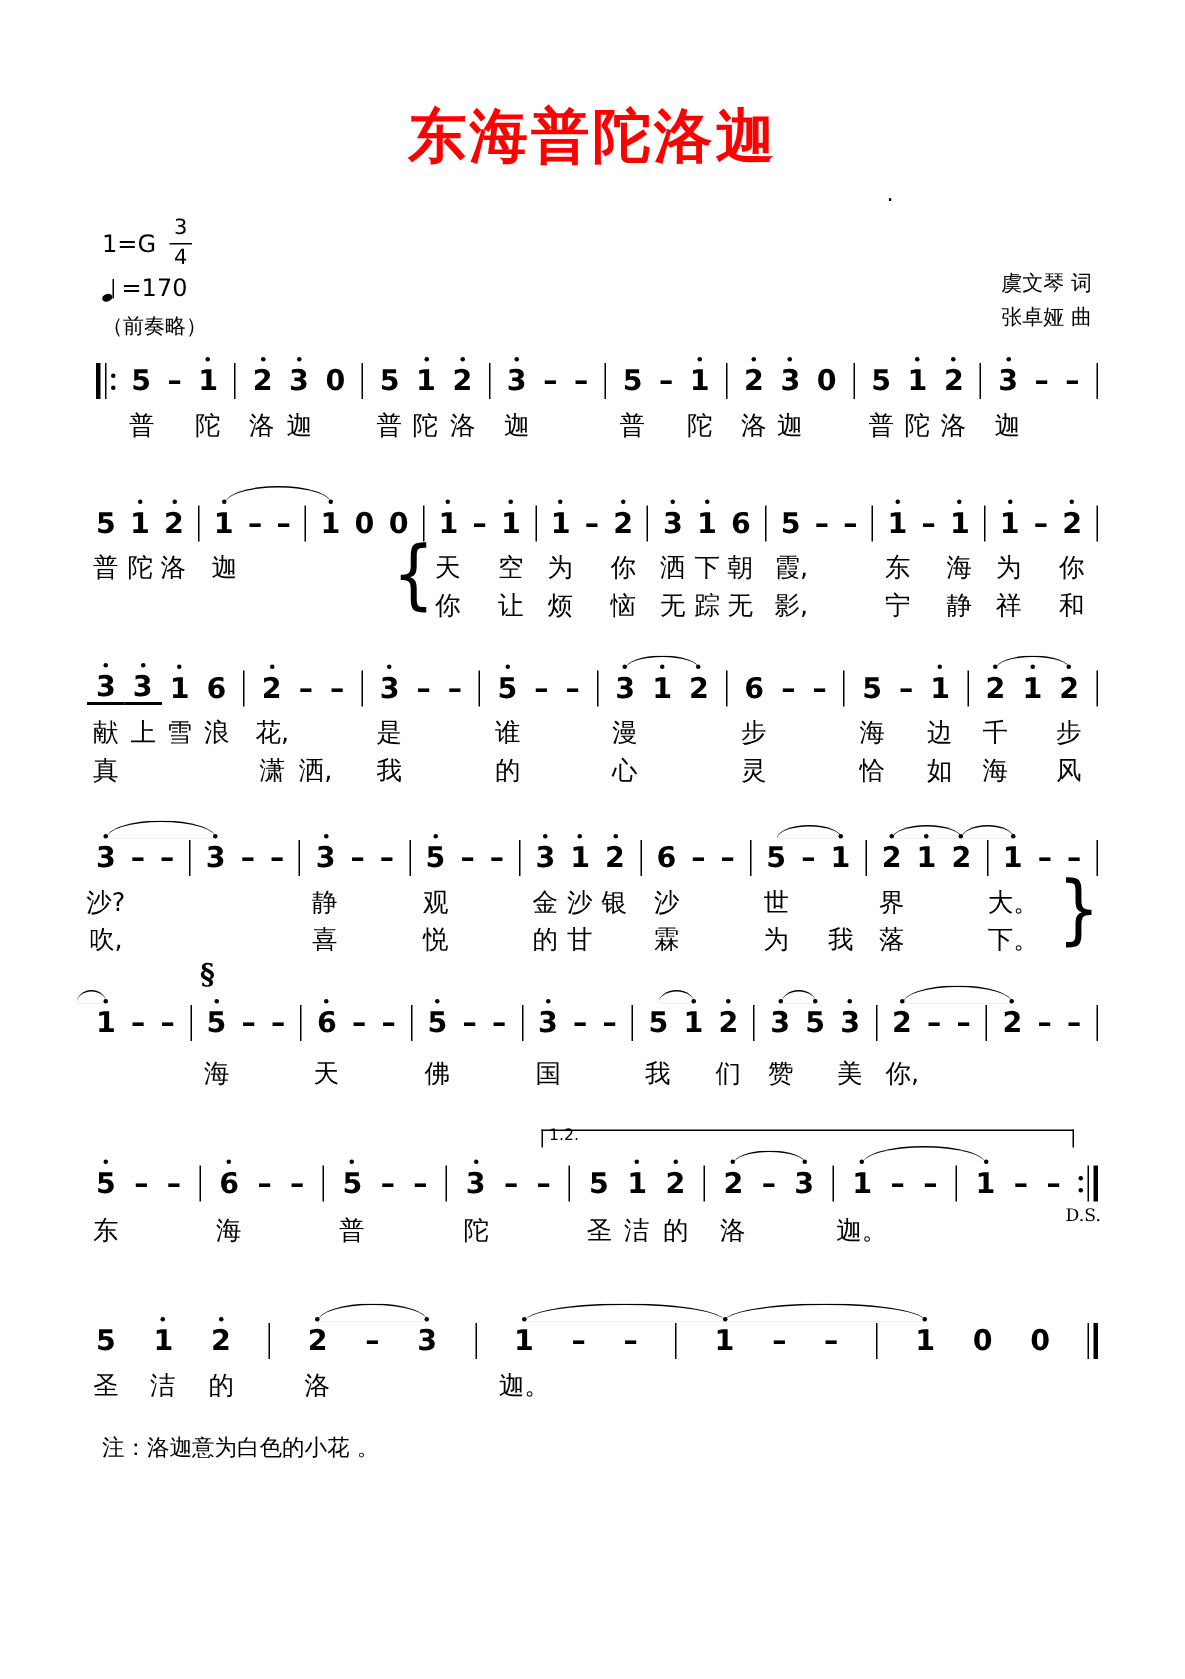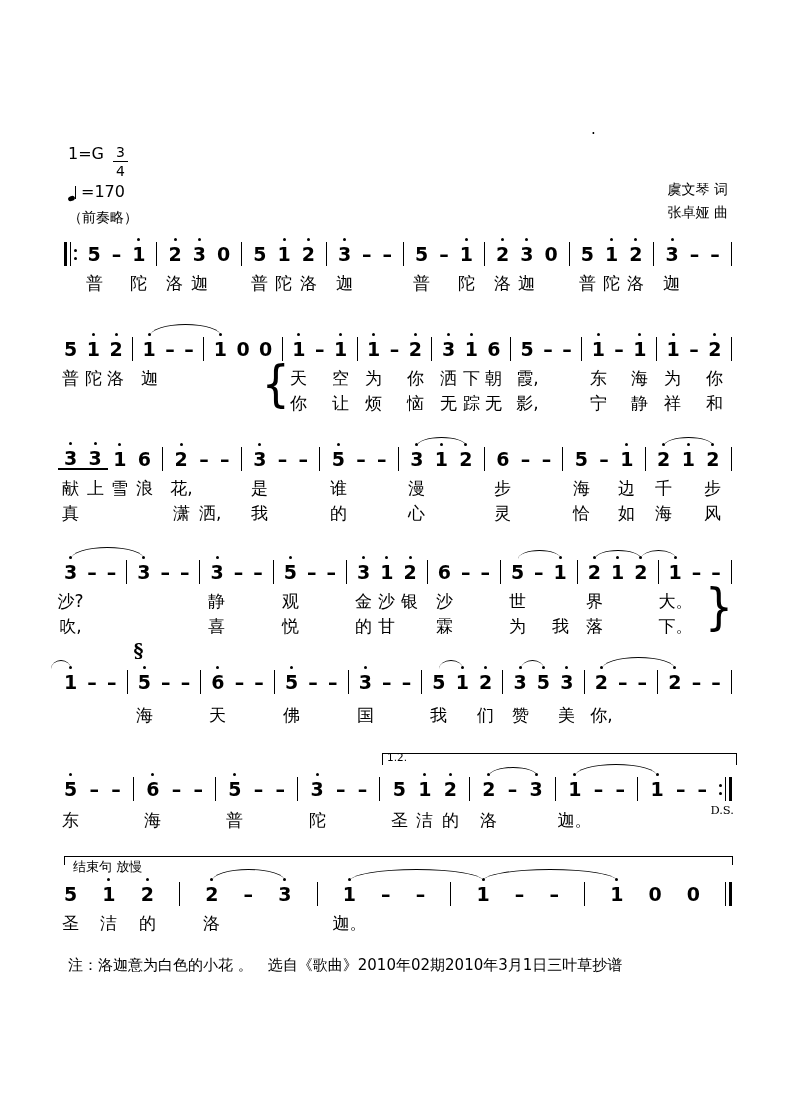--- a/index.html
+++ b/index.html
@@ -3,21 +3,21 @@
 <meta charset="utf-8">
 <style>
   html,body{margin:0;padding:0;background:#fff;}
   .sheet{position:relative;width:790px;height:1119px;background:#ffffff;overflow:hidden;
          font-family:"DejaVu Sans","Liberation Sans",sans-serif;color:#000;}
   .title{position:absolute;top:64px;left:0;width:100%;text-align:center;
          font-family:"DejaVu Serif","Liberation Serif",serif;font-weight:bold;font-size:39px;letter-spacing:2px;}
   .subtitle{position:absolute;top:130px;left:0;width:100%;text-align:center;font-size:14px;letter-spacing:1px;}
   .stray{position:absolute;left:591px;top:120px;font-size:15px;}
   .meta-left{position:absolute;left:68px;top:144px;}
-  .keyrow{display:flex;align-items:flex-start;gap:9px;font-size:16px;height:36px;}
+  .keyrow{display:flex;align-items:center;gap:9px;font-size:16px;height:36px;}
   .frac{display:inline-flex;flex-direction:column;align-items:center;font-size:14px;line-height:1.15;}
   .frac .num{border-bottom:1px solid #000;padding:0 3px 1px;}
   .frac .den{padding-top:1px;}
   .temporow{display:flex;align-items:flex-end;gap:3px;font-size:16px;margin-top:3px;height:18px;}
   .qnote{display:inline-block;position:relative;width:10px;height:16px;}
   .qnote .nhead{position:absolute;left:0;bottom:0;width:7px;height:5px;background:#000;border-radius:50%;transform:rotate(-20deg);}
   .qnote .nstem{position:absolute;right:2px;bottom:2px;width:1.5px;height:13px;background:#000;}
   .intro{font-size:14px;margin-top:8px;}
   .credits{position:absolute;right:62px;top:178px;font-size:14px;line-height:23px;text-align:left;}
   .footnote{position:absolute;left:68px;top:956px;font-size:15px;display:flex;gap:15px;white-space:nowrap;}
@@ -44,20 +44,21 @@
   .ds{position:absolute;font-size:11.5px;font-family:"DejaVu Serif","Liberation Serif",serif;}
   .lyr{position:absolute;left:0;width:100%;height:20px;font-size:17px;}
   .lyr span{position:absolute;transform:translateX(-50%);white-space:nowrap;top:0;}
   .brace{position:absolute;font-size:44px;font-weight:normal;transform:translateX(-50%) scaleY(1.15);
          line-height:46px;}
 </style>
 </head>
 <body>
 
 <div class="sheet">
+  <div class="title" style="color: rgb(254, 0, 0);">东海普陀洛迦</div>
   <div class="stray">.</div>
 
   <div class="meta-left">
     <div class="keyrow">
       <span>1=G</span>
       <span class="frac">
         <span class="num">3</span>
         <span class="den">4</span>
       </span>
     </div>
@@ -442,21 +443,21 @@
             <span class="rdots">
               <span class="dotk"></span>
               <span class="dotk"></span>
             </span>
             <span class="bar" style="width: 1.5px;"></span>
             <span class="bar" style="width: 3px;"></span>
           </span>
         </div>
         <div class="slur" style="left: 424.5px; width: 48px; height: 8px; top: 2px;"></div>
         <div class="slur" style="left: 510.5px; width: 82px; height: 11px; top: -1px;"></div>
-        <div class="volta" style="left: 318px; width: 353.15px; top: -12px;">
+        <div class="volta" style="left: 297px; width: 353.15px; top: -12px;">
           <span>1.2.</span>
         </div>
         <div class="ds" style="right: -2px; top: 38px;">D.S.</div>
         <div class="lyr" style="top: 44px;">
           <span style="left: 6.5px;">东</span>
           <span style="left: 88.5px;">海</span>
           <span style="left: 170.5px;">普</span>
           <span style="left: 253.5px;">陀</span>
           <span style="left: 335.5px;">圣</span>
           <span style="left: 360.5px;">洁</span>
@@ -487,30 +488,26 @@
           <span class="note">0</span>
           <span class="note">0</span>
           <span class="rep">
             <span class="bar" style="width: 1px;"></span>
             <span class="bar" style="width: 3px;"></span>
           </span>
         </div>
         <div class="slur" style="left: 147.5px; width: 73px; height: 11px; top: -1px;"></div>
         <div class="slur" style="left: 285.5px; width: 133px; height: 11px; top: -1px;"></div>
         <div class="slur" style="left: 418.5px; width: 134px; height: 11px; top: -1px;"></div>
-        <div class="endb" style="left: 0px; width: 667px; top: -14px;">
-          <span>结束句 放慢</span>
-        </div>
         <div class="lyr" style="top: 42px;">
           <span style="left: 6.5px;">圣</span>
           <span style="left: 44.5px;">洁</span>
           <span style="left: 83.5px;">的</span>
           <span style="left: 147.5px;">洛</span>
           <span style="left: 285.5px;">迦。</span>
         </div>
       </div>
     </div>
 
   <div class="footnote">
     <span>注：洛迦意为白色的小花 。</span>
-    <span>选自《歌曲》2010年02期2010年3月1日三叶草抄谱</span>
   </div>
 </div>
 
 </body></html>

